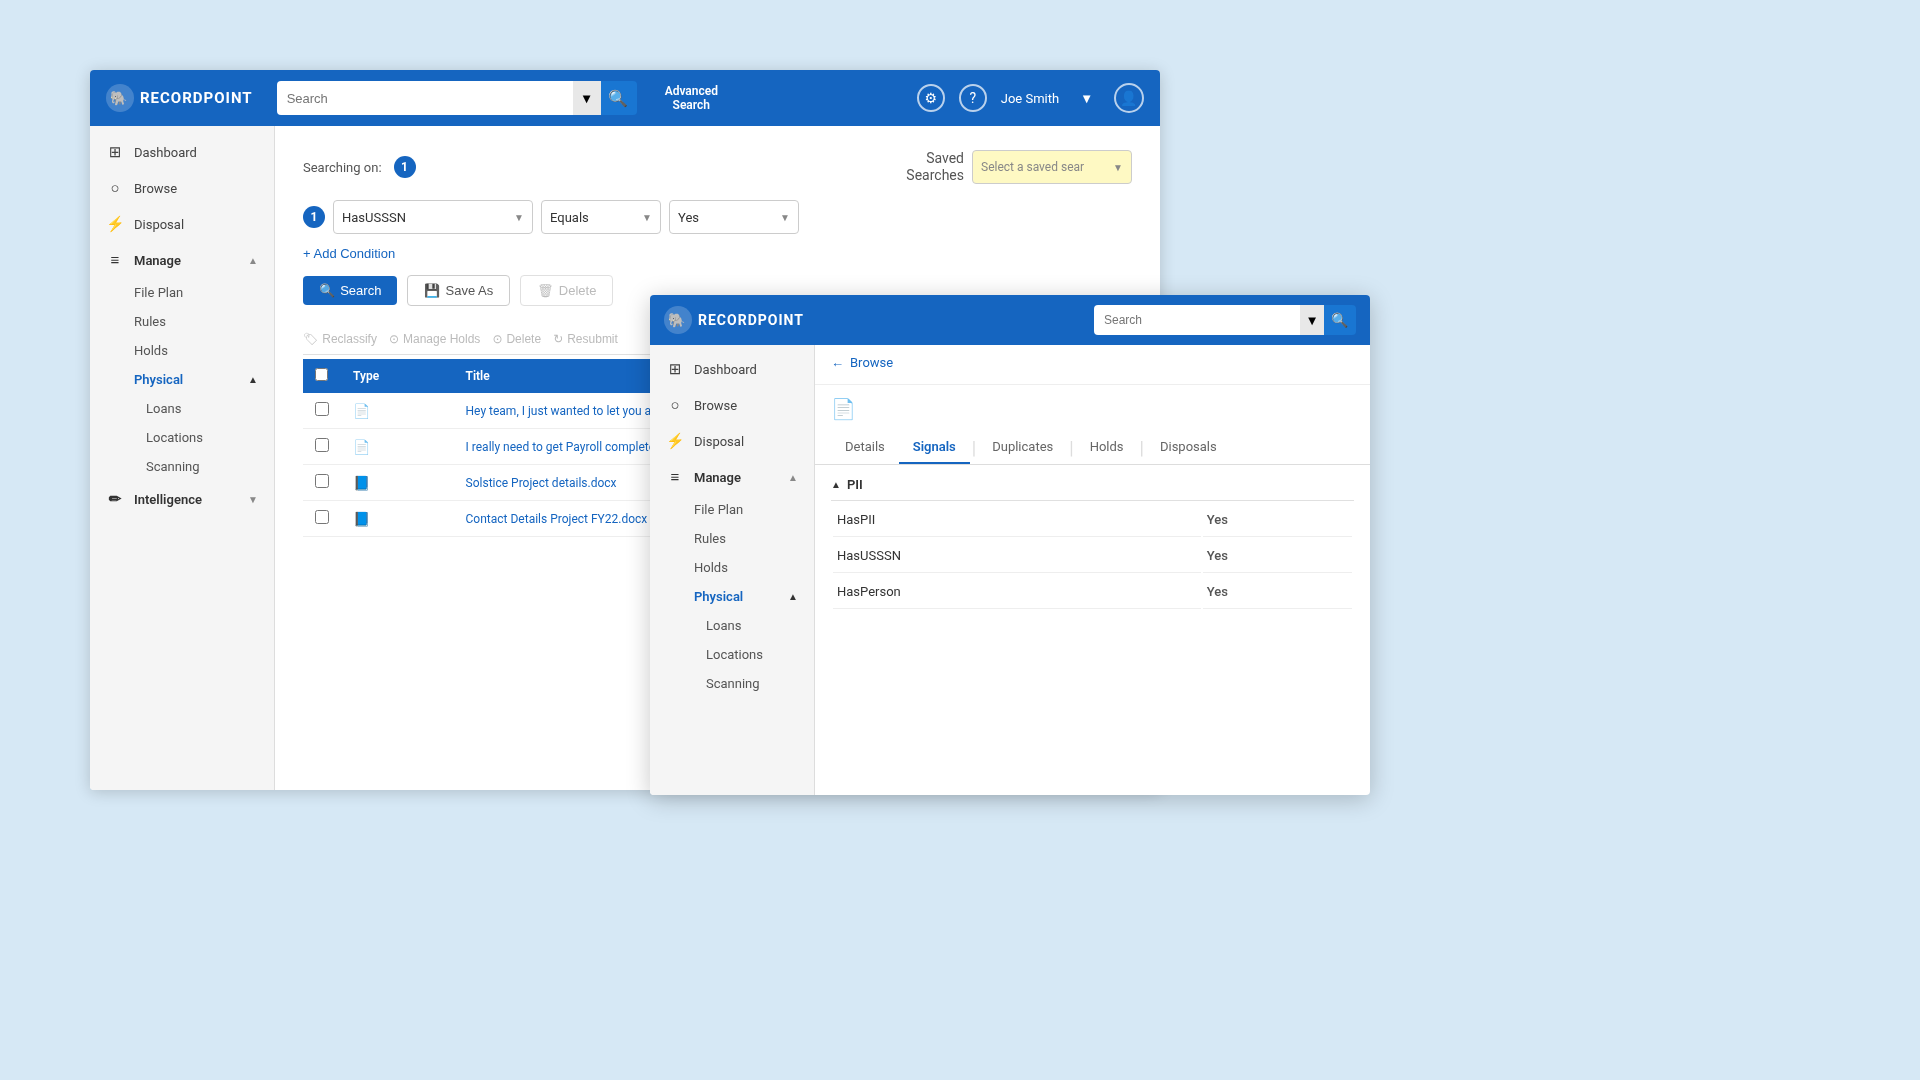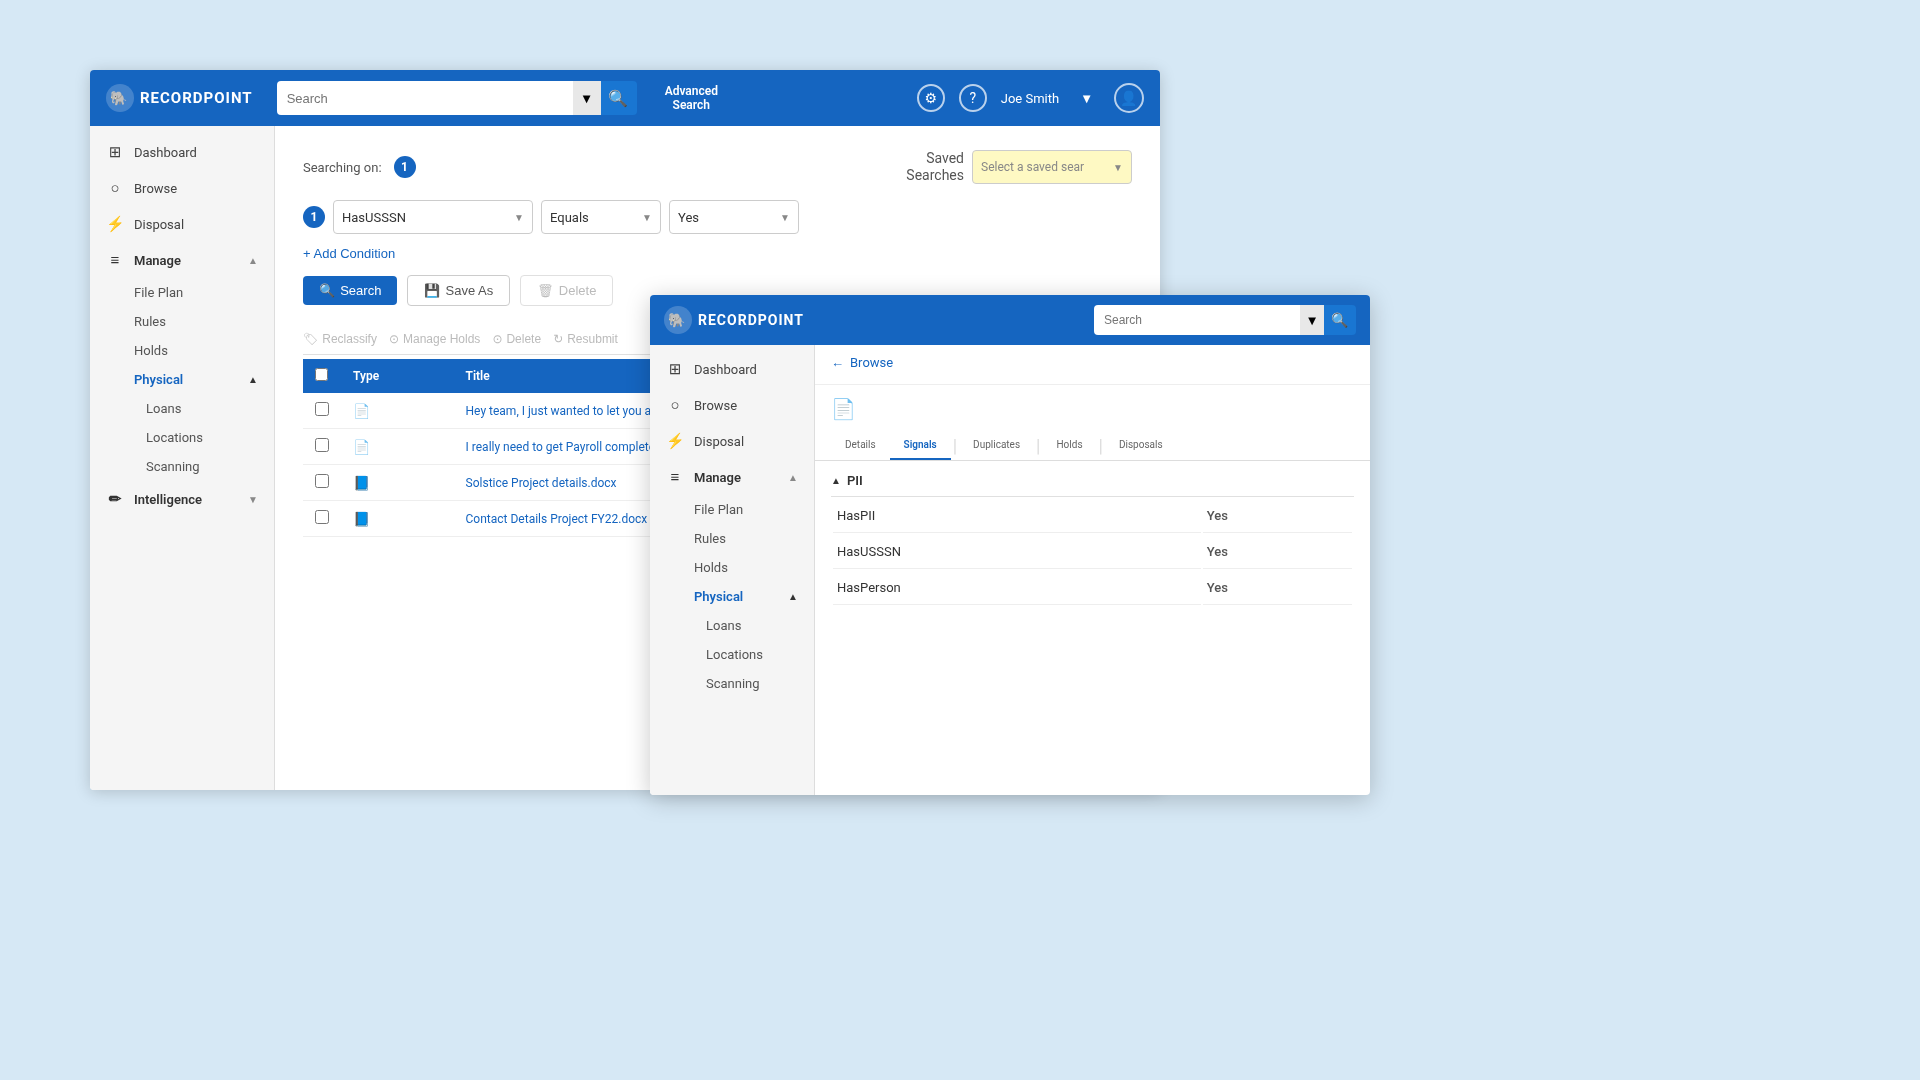--- a/index.html
+++ b/index.html
@@ -616,21 +616,21 @@
     }
 
     .tabs-row {
       display: flex;
       border-bottom: 1px solid #ddd;
       padding: 0 16px;
       flex-shrink: 0;
     }
     .tab-item {
       padding: 8px 14px;
-      font-size: 10px;
+      font-size: 13px;
       color: #666;
       cursor: pointer;
       border-bottom: 2px solid transparent;
     }
     .tab-item.active {
       color: #1565c0;
       border-bottom: 2px solid #1565c0;
       font-weight: 600;
     }
     .tab-separator {

